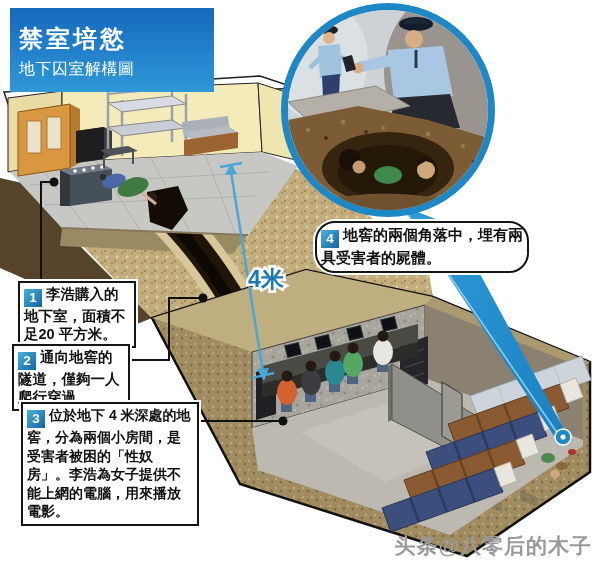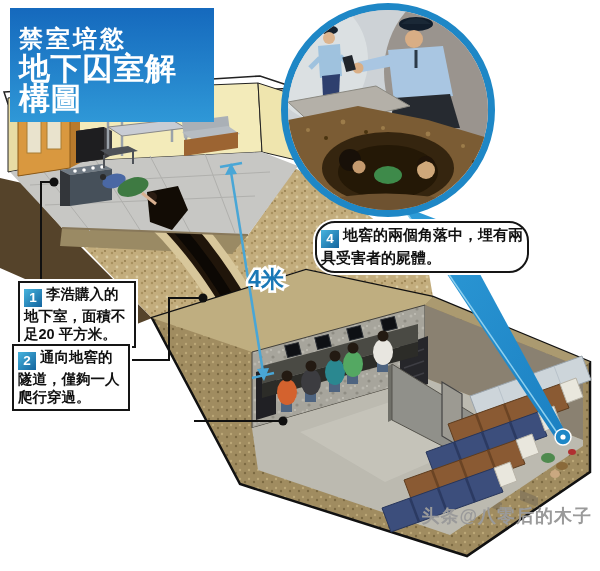--- a/index.html
+++ b/index.html
@@ -3,35 +3,35 @@
 <meta charset="utf-8">
 <style>
   html,body{margin:0;padding:0;background:#fff;}
   .stage{position:relative;width:600px;height:571px;background:#fff;overflow:hidden;
          font-family:"Liberation Sans",sans-serif;}
   .scene{position:absolute;left:0;top:0;z-index:1;}
   
   .title-block{position:absolute;left:10px;top:8px;z-index:4;width:186px;
     padding:15px 9px 8px 9px;background:linear-gradient(180deg,var(--title-top),var(--title-bottom));}
   .title-block .t1{font-size:24px;font-weight:bold;color:#fff;line-height:31px;letter-spacing:3px;}
-  .title-block .t2{font-size:31px;font-weight:bold;color:#fff;line-height:30px;letter-spacing:0.5px;}
+  .title-block .t2{font-size:16px;font-weight:normal;color:#fff;line-height:30px;letter-spacing:0.5px;}
   
   .inset{position:absolute;left:281px;top:3px;z-index:3;width:200px;height:200px;
     border:7px solid var(--accent);border-radius:50%;overflow:hidden;background:#c9ced2;}
   
   .note{position:absolute;z-index:5;background:#fff;border:2px solid var(--note-border);
     box-shadow:0 0 0 2px #ffffff;color:#111;font-weight:bold;padding:2px 4px 3px 4px;}
   .badge{display:inline-block;width:18px;height:18px;margin-right:4px;vertical-align:-3px;
     background:linear-gradient(135deg,#47b4de,var(--accent-dark));color:#fff;text-align:center;
     line-height:18px;font-size:13.5px;font-weight:bold;}
   #note1{left:18px;top:281px;width:106px;font-size:14.5px;line-height:18px;}
   #note2{left:12px;top:344px;width:106px;font-size:14.5px;line-height:18px;}
   #note3{left:21px;top:402px;width:166px;font-size:14px;line-height:18.5px;}
   #note4{left:315px;top:221px;width:202px;font-size:15px;line-height:20px;border-radius:20px;}
-  .watermark{position:absolute;z-index:6;right:8px;top:504px;font-size:18px;font-weight:bold;
+  .watermark{position:absolute;z-index:6;right:8px;top:532px;font-size:21px;font-weight:bold;
     color:var(--watermark-gray);letter-spacing:1px;}
 </style>
 </head>
 <body>
 
 <div class="stage">
 
   <svg class="scene" width="600" height="571" viewBox="0 0 600 571">
     <defs>
       <pattern id="speck" width="10" height="10" patternUnits="userSpaceOnUse">
@@ -325,19 +325,22 @@
       </g>
     </svg>
   </div>
 
   <div class="note" id="note1">
     <span class="badge">1</span><span>李浩購入的地下室，面積不足20 平方米。</span>
   </div>
   <div class="note" id="note2">
     <span class="badge">2</span><span>通向地窖的隧道，僅夠一人爬行穿過。</span>
   </div>
+  <div class="note" id="note3">
+    <span class="badge">3</span><span>位於地下 4 米深處的地窖，分為兩個小房間，是受害者被困的「性奴房」。李浩為女子提供不能上網的電腦，用來播放電影。</span>
+  </div>
   <div class="note" id="note4">
     <span class="badge">4</span><span>地窖的兩個角落中，埋有兩具受害者的屍體。</span>
   </div>
 
   <div class="watermark">头条@八零后的木子</div>
 
 </div>
 
 </body></html>

